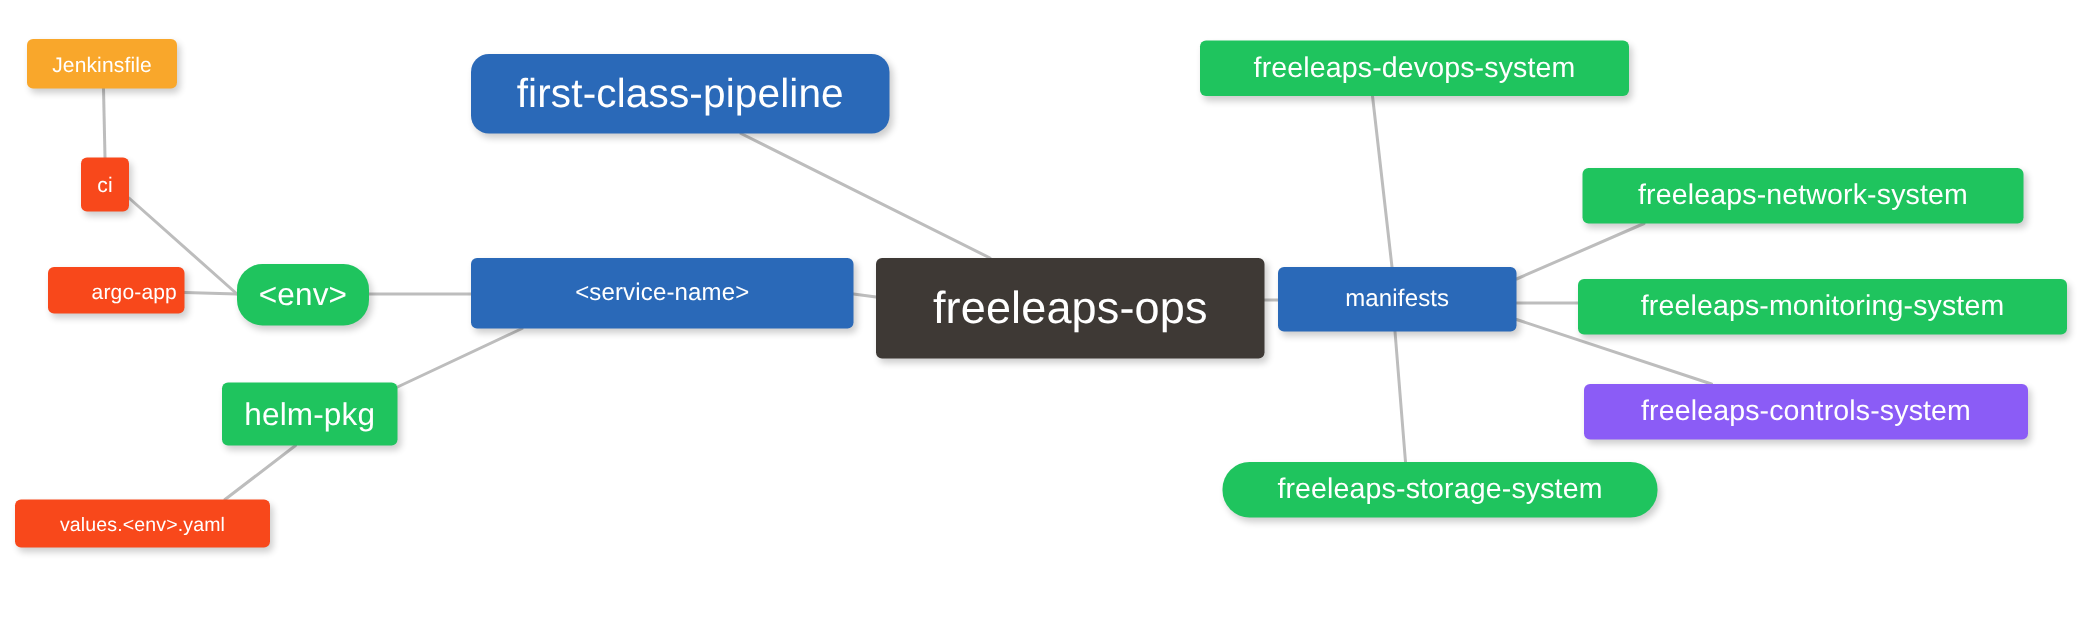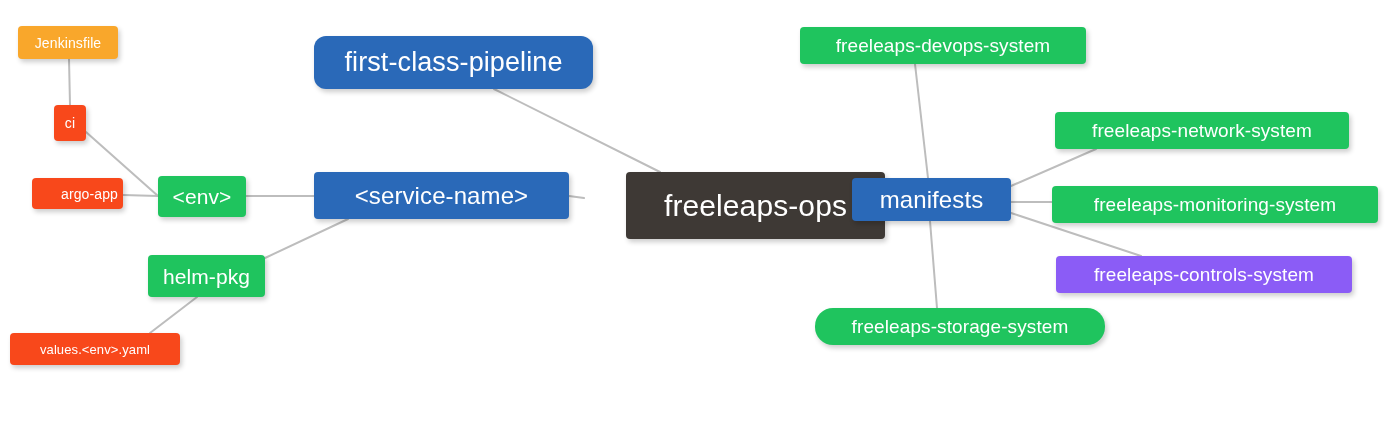--- a/index.html
+++ b/index.html
@@ -35,21 +35,21 @@
     letter-spacing:0.1px;
     user-select:none;
   }
   .node .lbl{
     display:block;
     padding:0 2px;
   }
   
   .s-root   { font-size:30px; }
   .s-big    { font-size:27px; }
-  .s-mid    { font-size:24px; }
+  .s-mid    { font-size:16px; }
   .s-sub    { font-size:21px; }
   .s-small  { font-size:19px; }
   .s-tiny   { font-size:14px; }
   .s-micro  { font-size:13px; }
 </style>
 </head>
 <body>
 
 <div id="canvas">
 
@@ -73,30 +73,30 @@
   <div id="node-layer">
       <div class="node s-tiny" style="left: 18px; top: 26px; width: 100px; height: 33px; background: rgb(249, 167, 43); justify-content: center;">
         <span class="lbl">Jenkinsfile</span>
       </div>
       <div class="node s-tiny" style="left: 54px; top: 105px; width: 32px; height: 36px; background: rgb(248, 72, 27);">
         <span class="lbl">ci</span>
       </div>
       <div class="node s-tiny" style="left: 32px; top: 178px; width: 91px; height: 31px; background: rgb(248, 72, 27); padding-left: 24px;">
         <span class="lbl">argo-app</span>
       </div>
-      <div class="node s-sub" style="left: 158px; top: 176px; width: 88px; height: 41px; background: rgb(31, 196, 94);">
+      <div class="node s-sub" style="left: 158px; top: 176px; width: 88px; height: 41px; background: rgb(31, 196, 94); border-radius: 17px;">
         <span class="lbl">&lt;env&gt;</span>
       </div>
       <div class="node s-big" style="left: 314px; top: 36px; width: 279px; height: 53px; background: rgb(42, 105, 184); border-radius: 12px;">
         <span class="lbl">first-class-pipeline</span>
       </div>
       <div class="node s-mid" style="left: 314px; top: 172px; width: 255px; height: 47px; background: rgb(42, 105, 184);">
         <span class="lbl">&lt;service-name&gt;</span>
       </div>
-      <div class="node s-root" style="left: 584px; top: 172px; width: 259px; height: 67px; background: rgb(62, 57, 53); margin-left: 42px;">
+      <div class="node s-root" style="left: 584px; top: 172px; width: 259px; height: 67px; background: rgb(62, 57, 53);">
         <span class="lbl">freeleaps-ops</span>
       </div>
       <div class="node s-mid" style="left: 852px; top: 178px; width: 159px; height: 43px; background: rgb(42, 105, 184);">
         <span class="lbl">manifests</span>
       </div>
       <div class="node s-sub" style="left: 148px; top: 255px; width: 117px; height: 42px; background: rgb(31, 196, 94);">
         <span class="lbl">helm-pkg</span>
       </div>
       <div class="node s-micro" style="left: 10px; top: 333px; width: 170px; height: 32px; background: rgb(248, 72, 27);">
         <span class="lbl">values.&lt;env&gt;.yaml</span>

